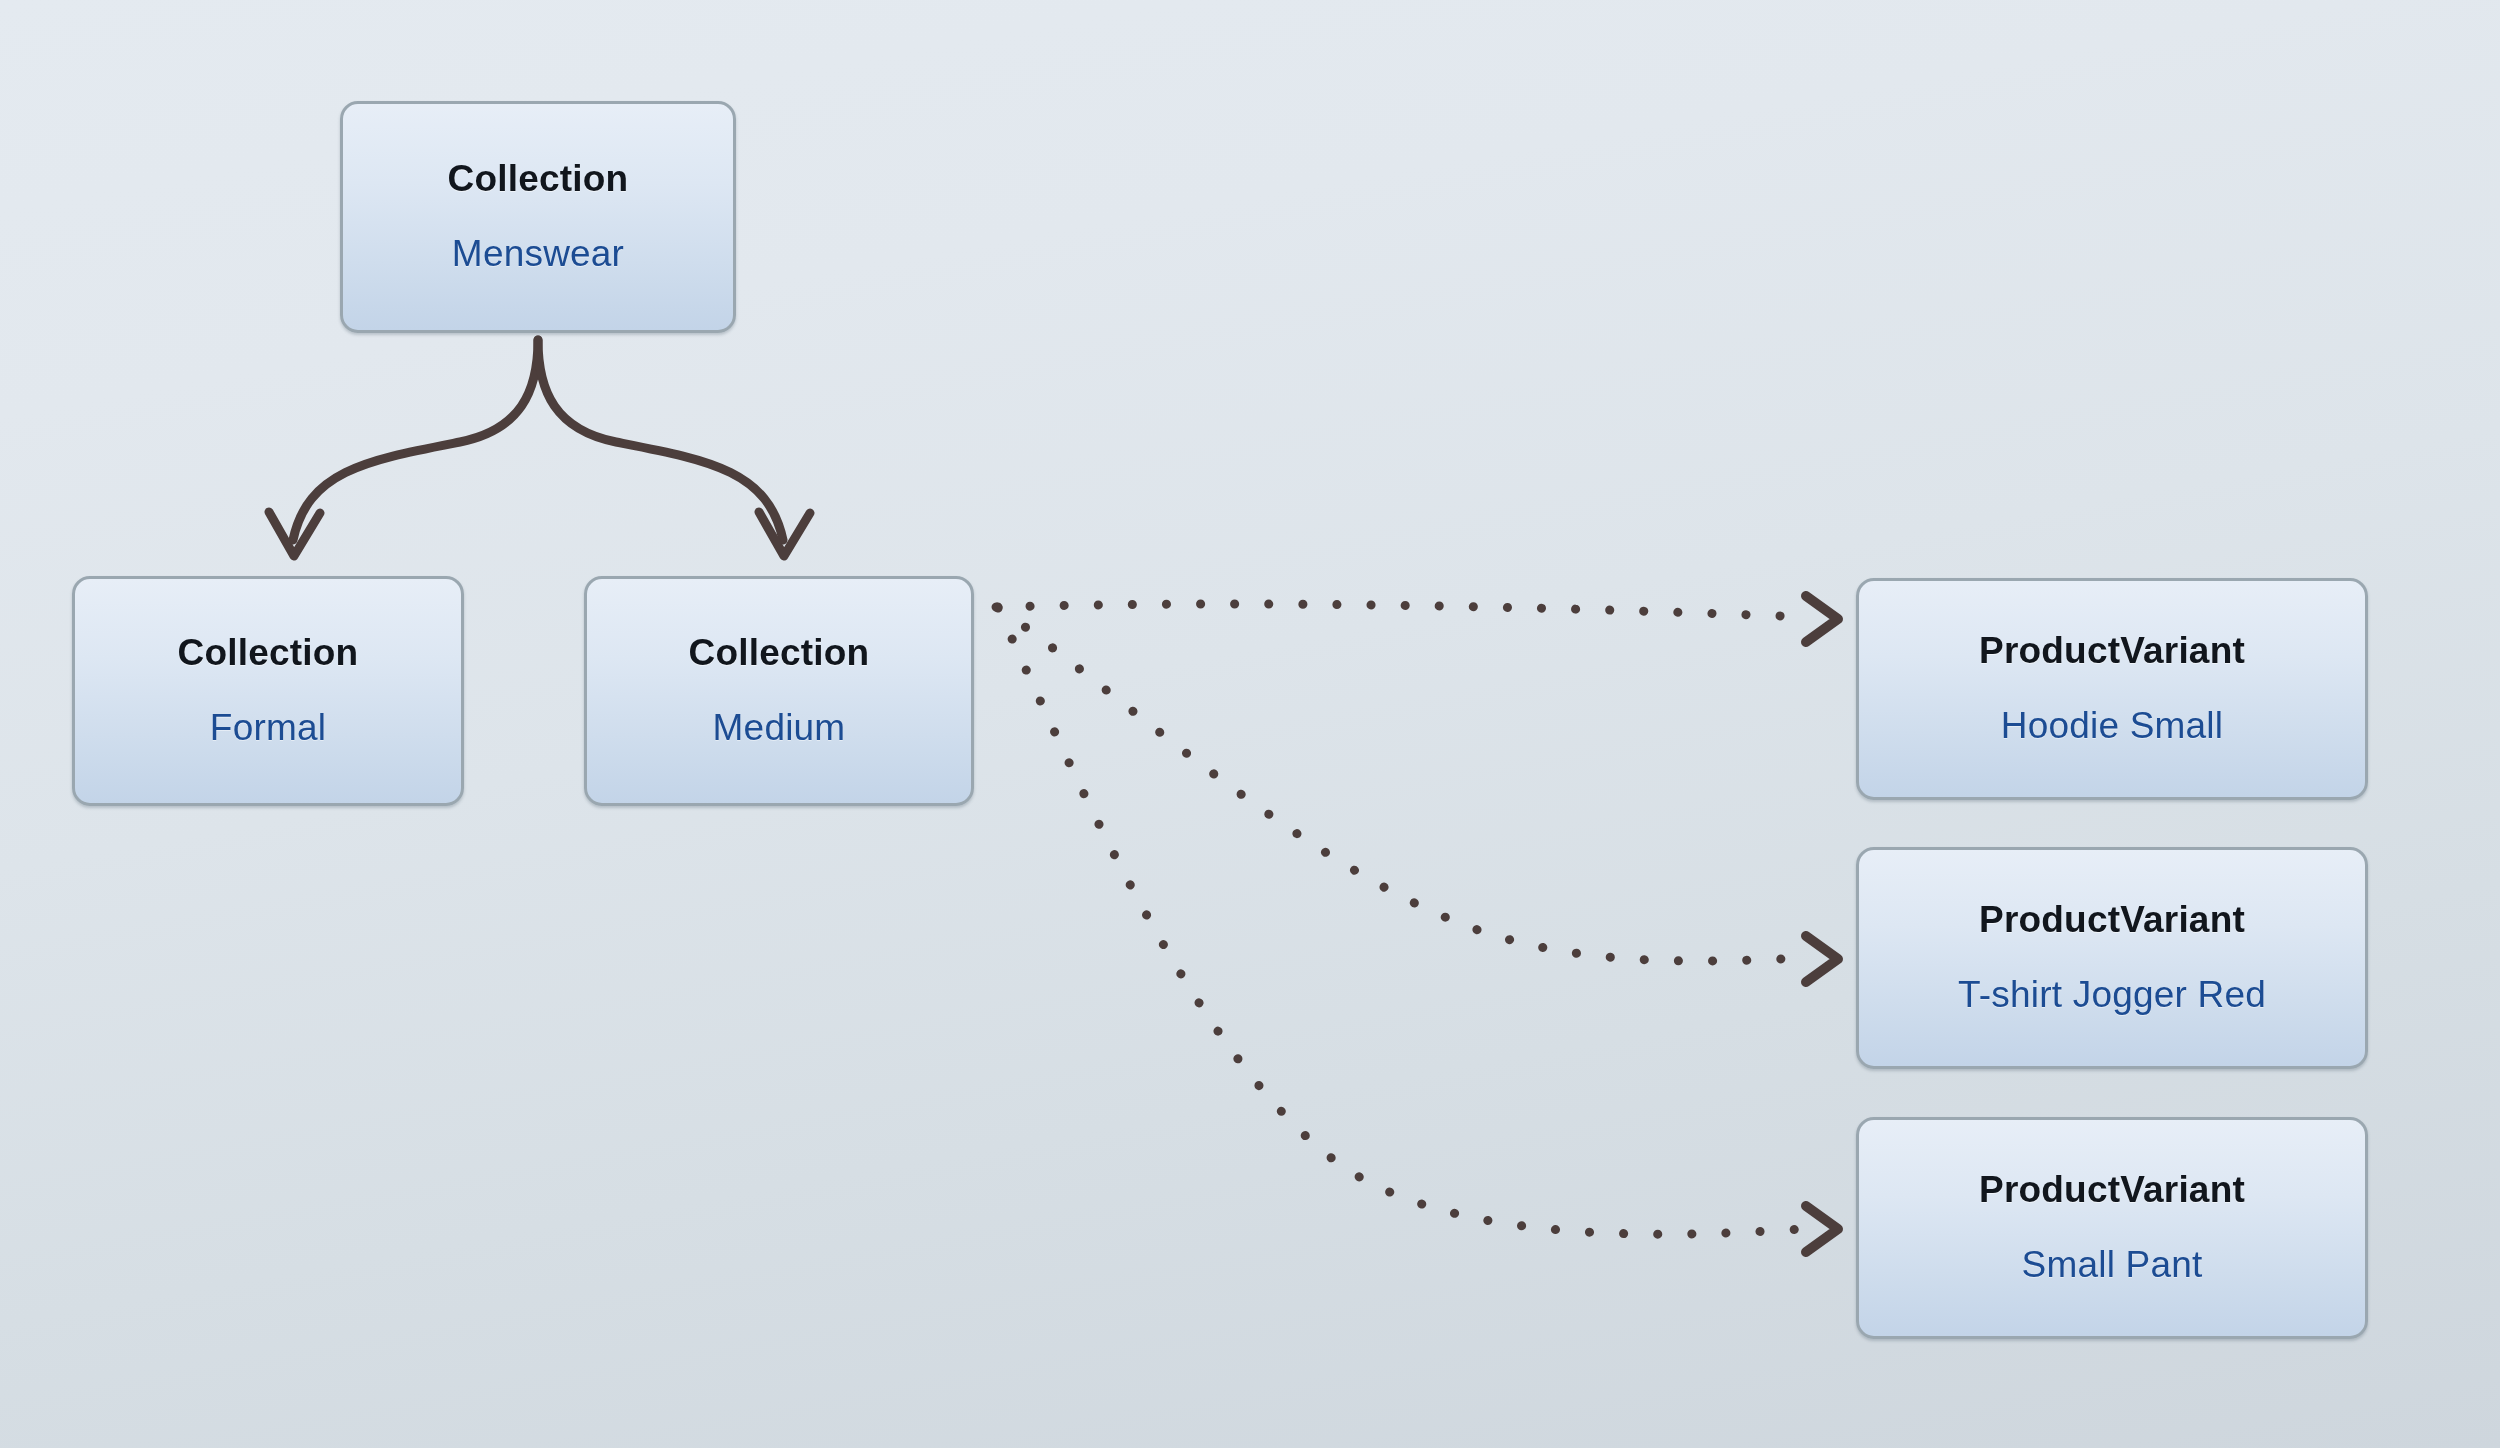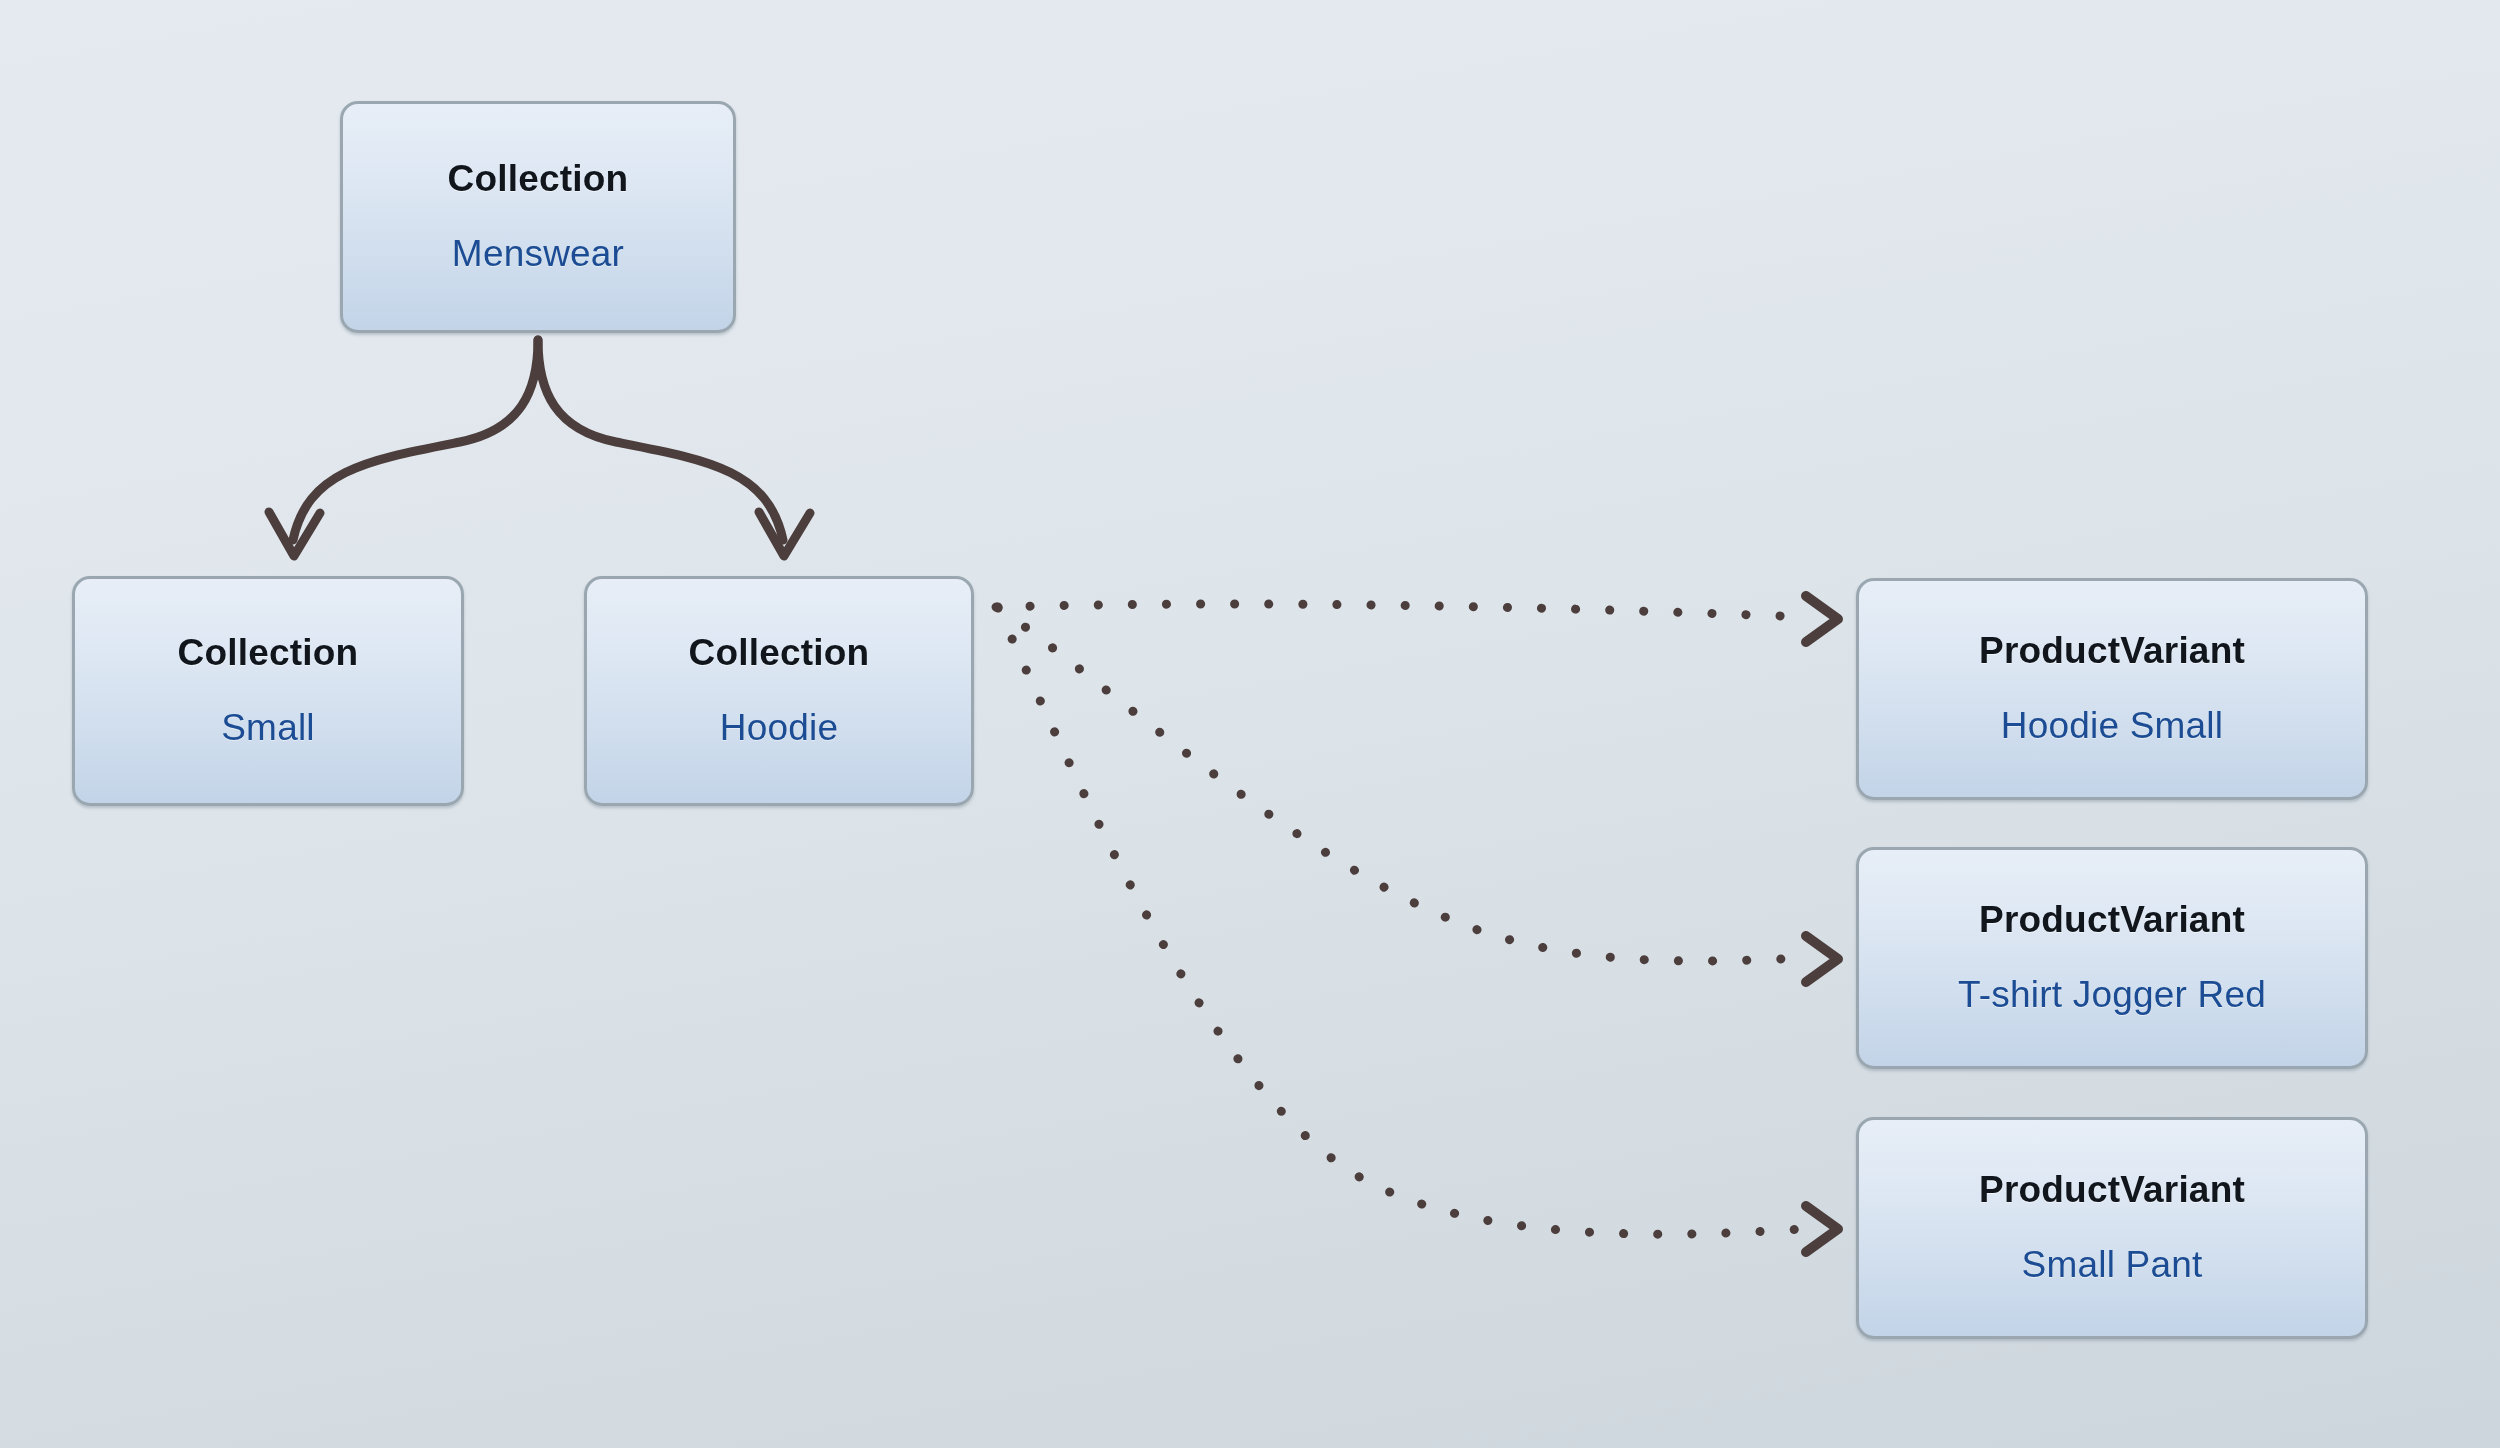--- a/index.html
+++ b/index.html
@@ -110,27 +110,27 @@
 
   <div class="node" id="node-menswear">
     <div class="node-type">Collection</div>
     <div class="node-gap"></div>
     <div class="node-label">Menswear</div>
   </div>
 
   <div class="node" id="node-formal">
     <div class="node-type">Collection</div>
     <div class="node-gap"></div>
-    <div class="node-label">Small</div>
+    <div class="node-label">Formal</div>
   </div>
 
   <div class="node" id="node-casual">
     <div class="node-type">Collection</div>
     <div class="node-gap"></div>
-    <div class="node-label">Hoodie</div>
+    <div class="node-label">Medium</div>
   </div>
 
   <div class="node" id="node-hoodie">
     <div class="node-type">ProductVariant</div>
     <div class="node-gap"></div>
     <div class="node-label">Hoodie Small</div>
   </div>
 
   <div class="node" id="node-tshirt">
     <div class="node-type">ProductVariant</div>

